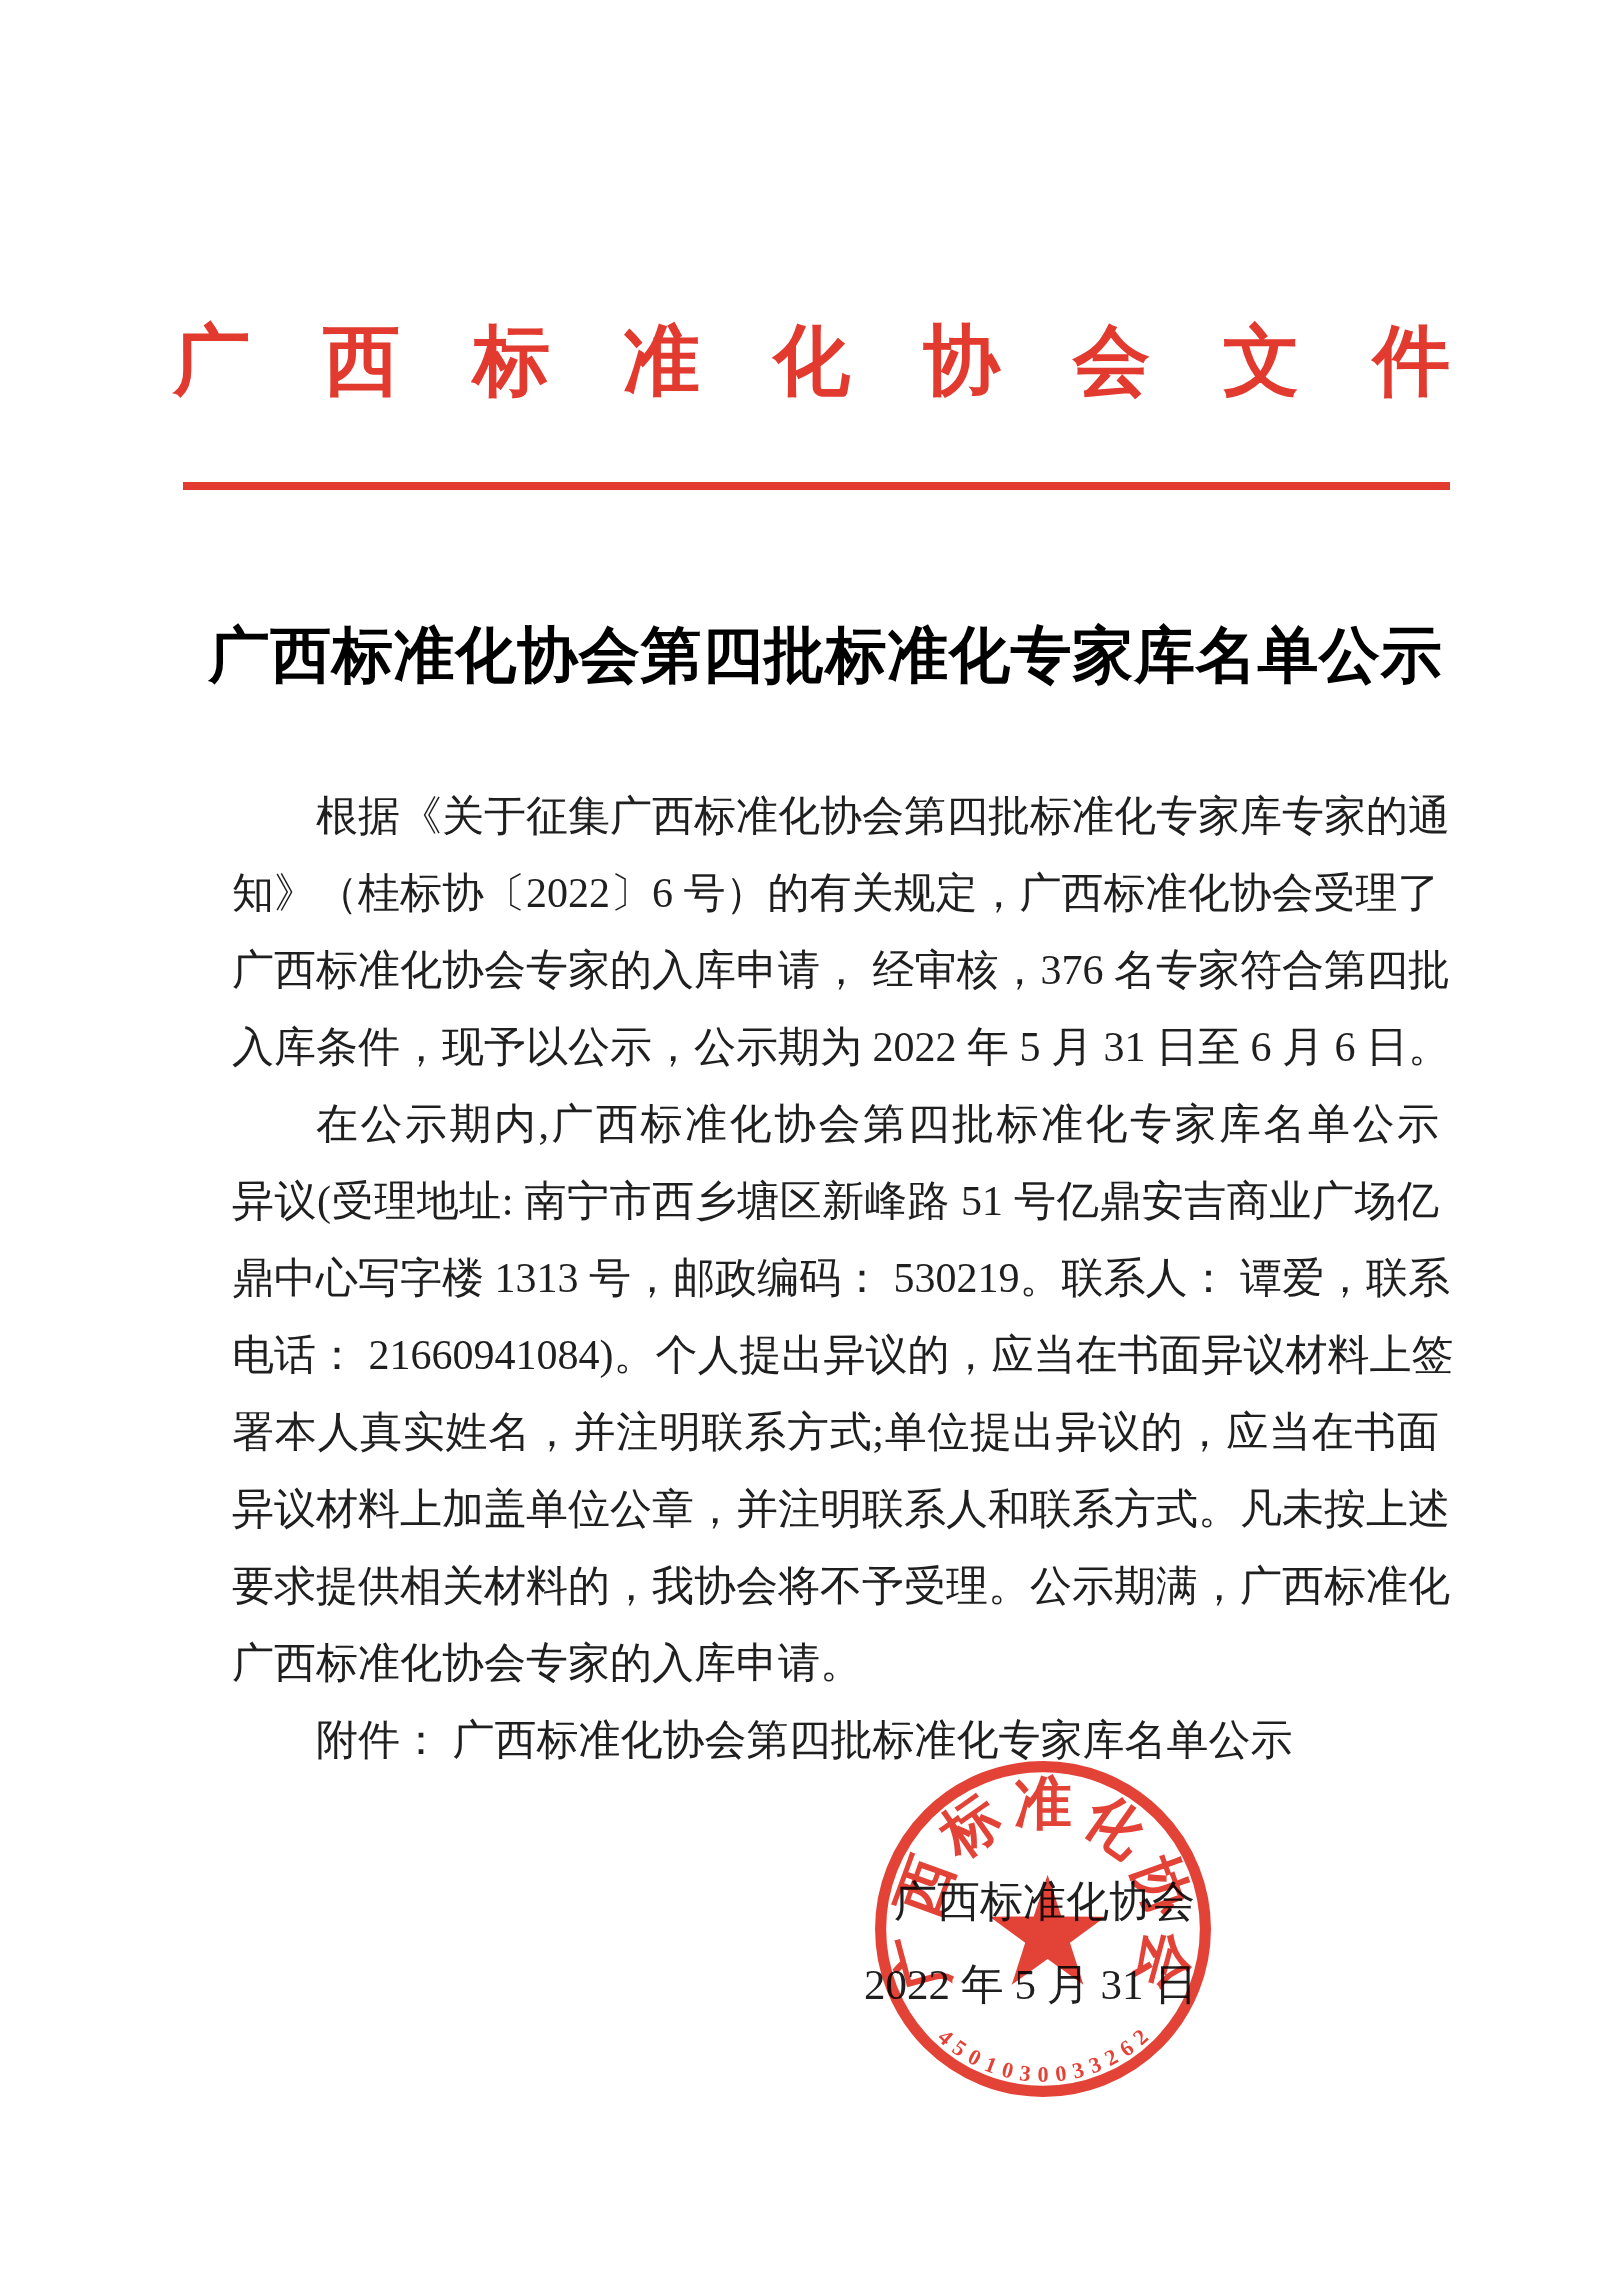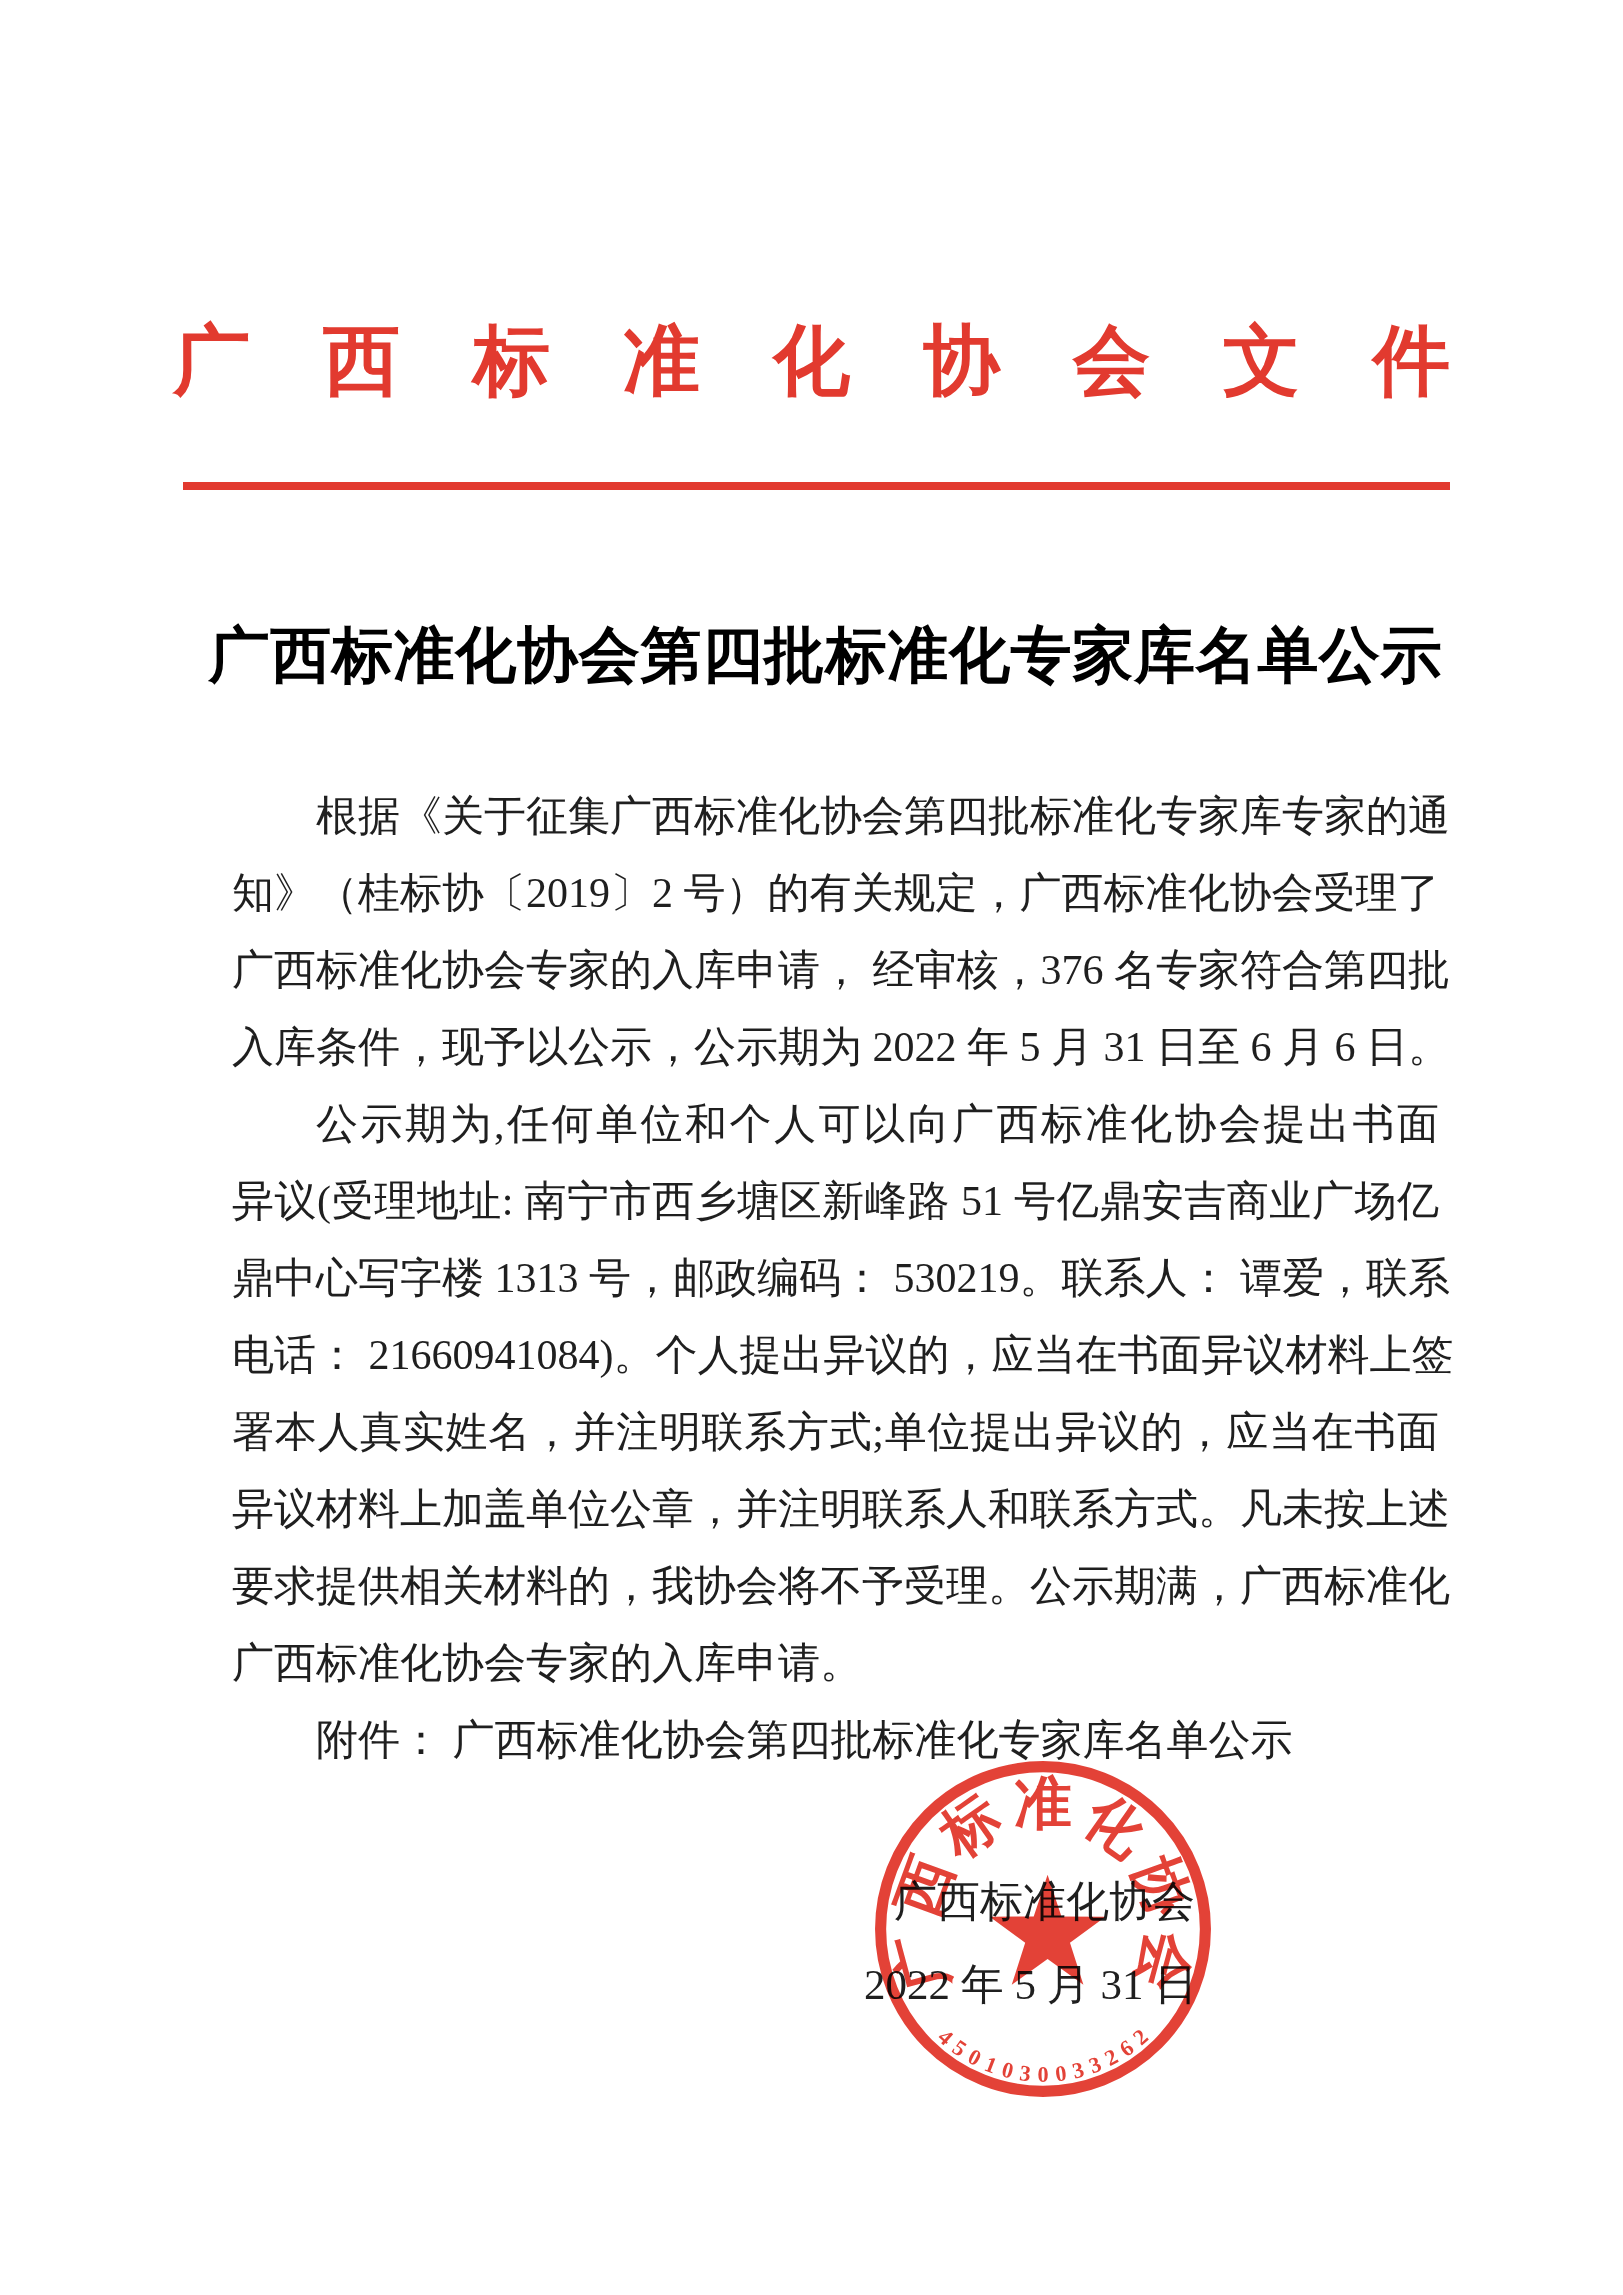--- a/index.html
+++ b/index.html
@@ -68,24 +68,24 @@
 <div class="letterhead">
   <div class="letterhead-text">广西标准化协会文件</div>
 </div>
 
 <div class="red-rule"></div>
 
 <div class="doc-title">广西标准化协会第四批标准化专家库名单公示</div>
 
 <div class="body-block">
   <div class="bline indent">根据《关于征集广西标准化协会第四批标准化专家库专家的通</div>
-  <div class="bline">知》（桂标协〔2019〕2 号）的有关规定，广西标准化协会受理了</div>
+  <div class="bline">知》（桂标协〔2022〕6 号）的有关规定，广西标准化协会受理了</div>
   <div class="bline">广西标准化协会专家的入库申请， 经审核，376 名专家符合第四批</div>
   <div class="bline">入库条件，现予以公示，公示期为 2022 年 5 月 31 日至 6 月 6 日。</div>
-  <div class="bline indent">公示期为,任何单位和个人可以向广西标准化协会提出书面</div>
+  <div class="bline indent">在公示期内,广西标准化协会第四批标准化专家库名单公示</div>
   <div class="bline">异议(受理地址: 南宁市西乡塘区新峰路 51 号亿鼎安吉商业广场亿</div>
   <div class="bline">鼎中心写字楼 1313 号，邮政编码： 530219。联系人： 谭爱，联系</div>
   <div class="bline">电话： 21660941084)。个人提出异议的，应当在书面异议材料上签</div>
   <div class="bline">署本人真实姓名，并注明联系方式;单位提出异议的，应当在书面</div>
   <div class="bline">异议材料上加盖单位公章，并注明联系人和联系方式。凡未按上述</div>
   <div class="bline">要求提供相关材料的，我协会将不予受理。公示期满，广西标准化</div>
   <div class="bline natural">广西标准化协会专家的入库申请。</div>
   <div class="bline natural indent">附件： 广西标准化协会第四批标准化专家库名单公示</div>
 </div>
 

